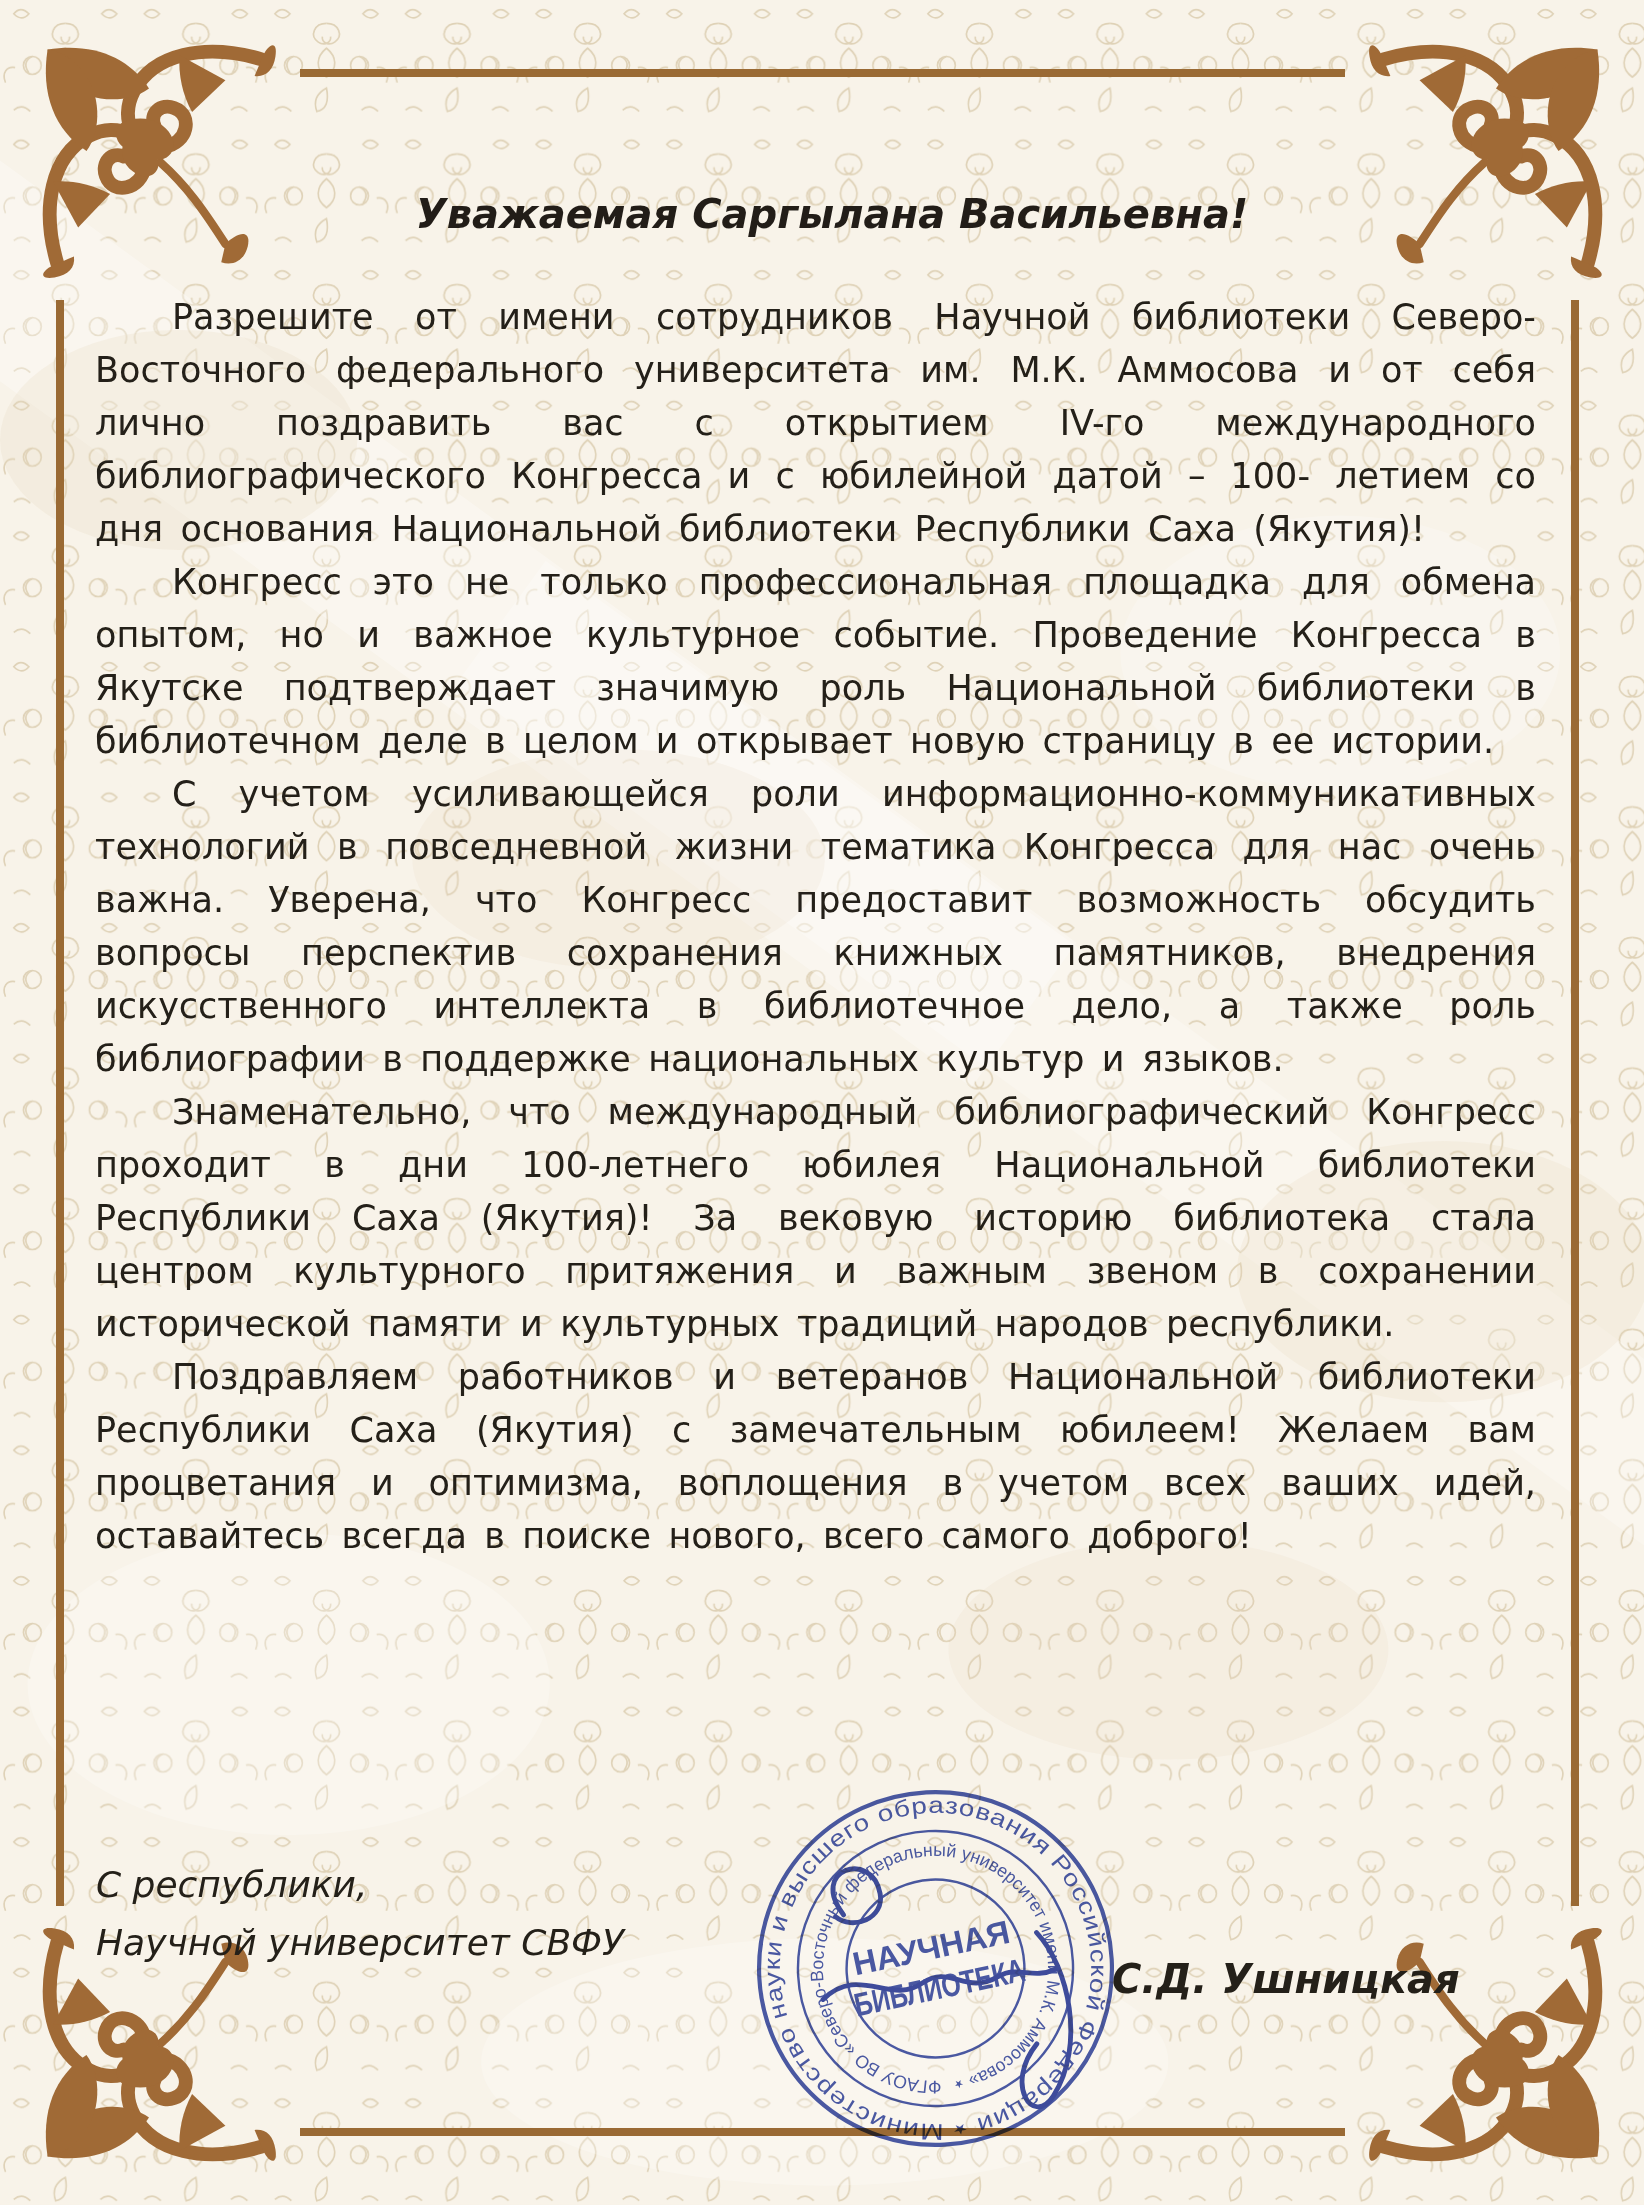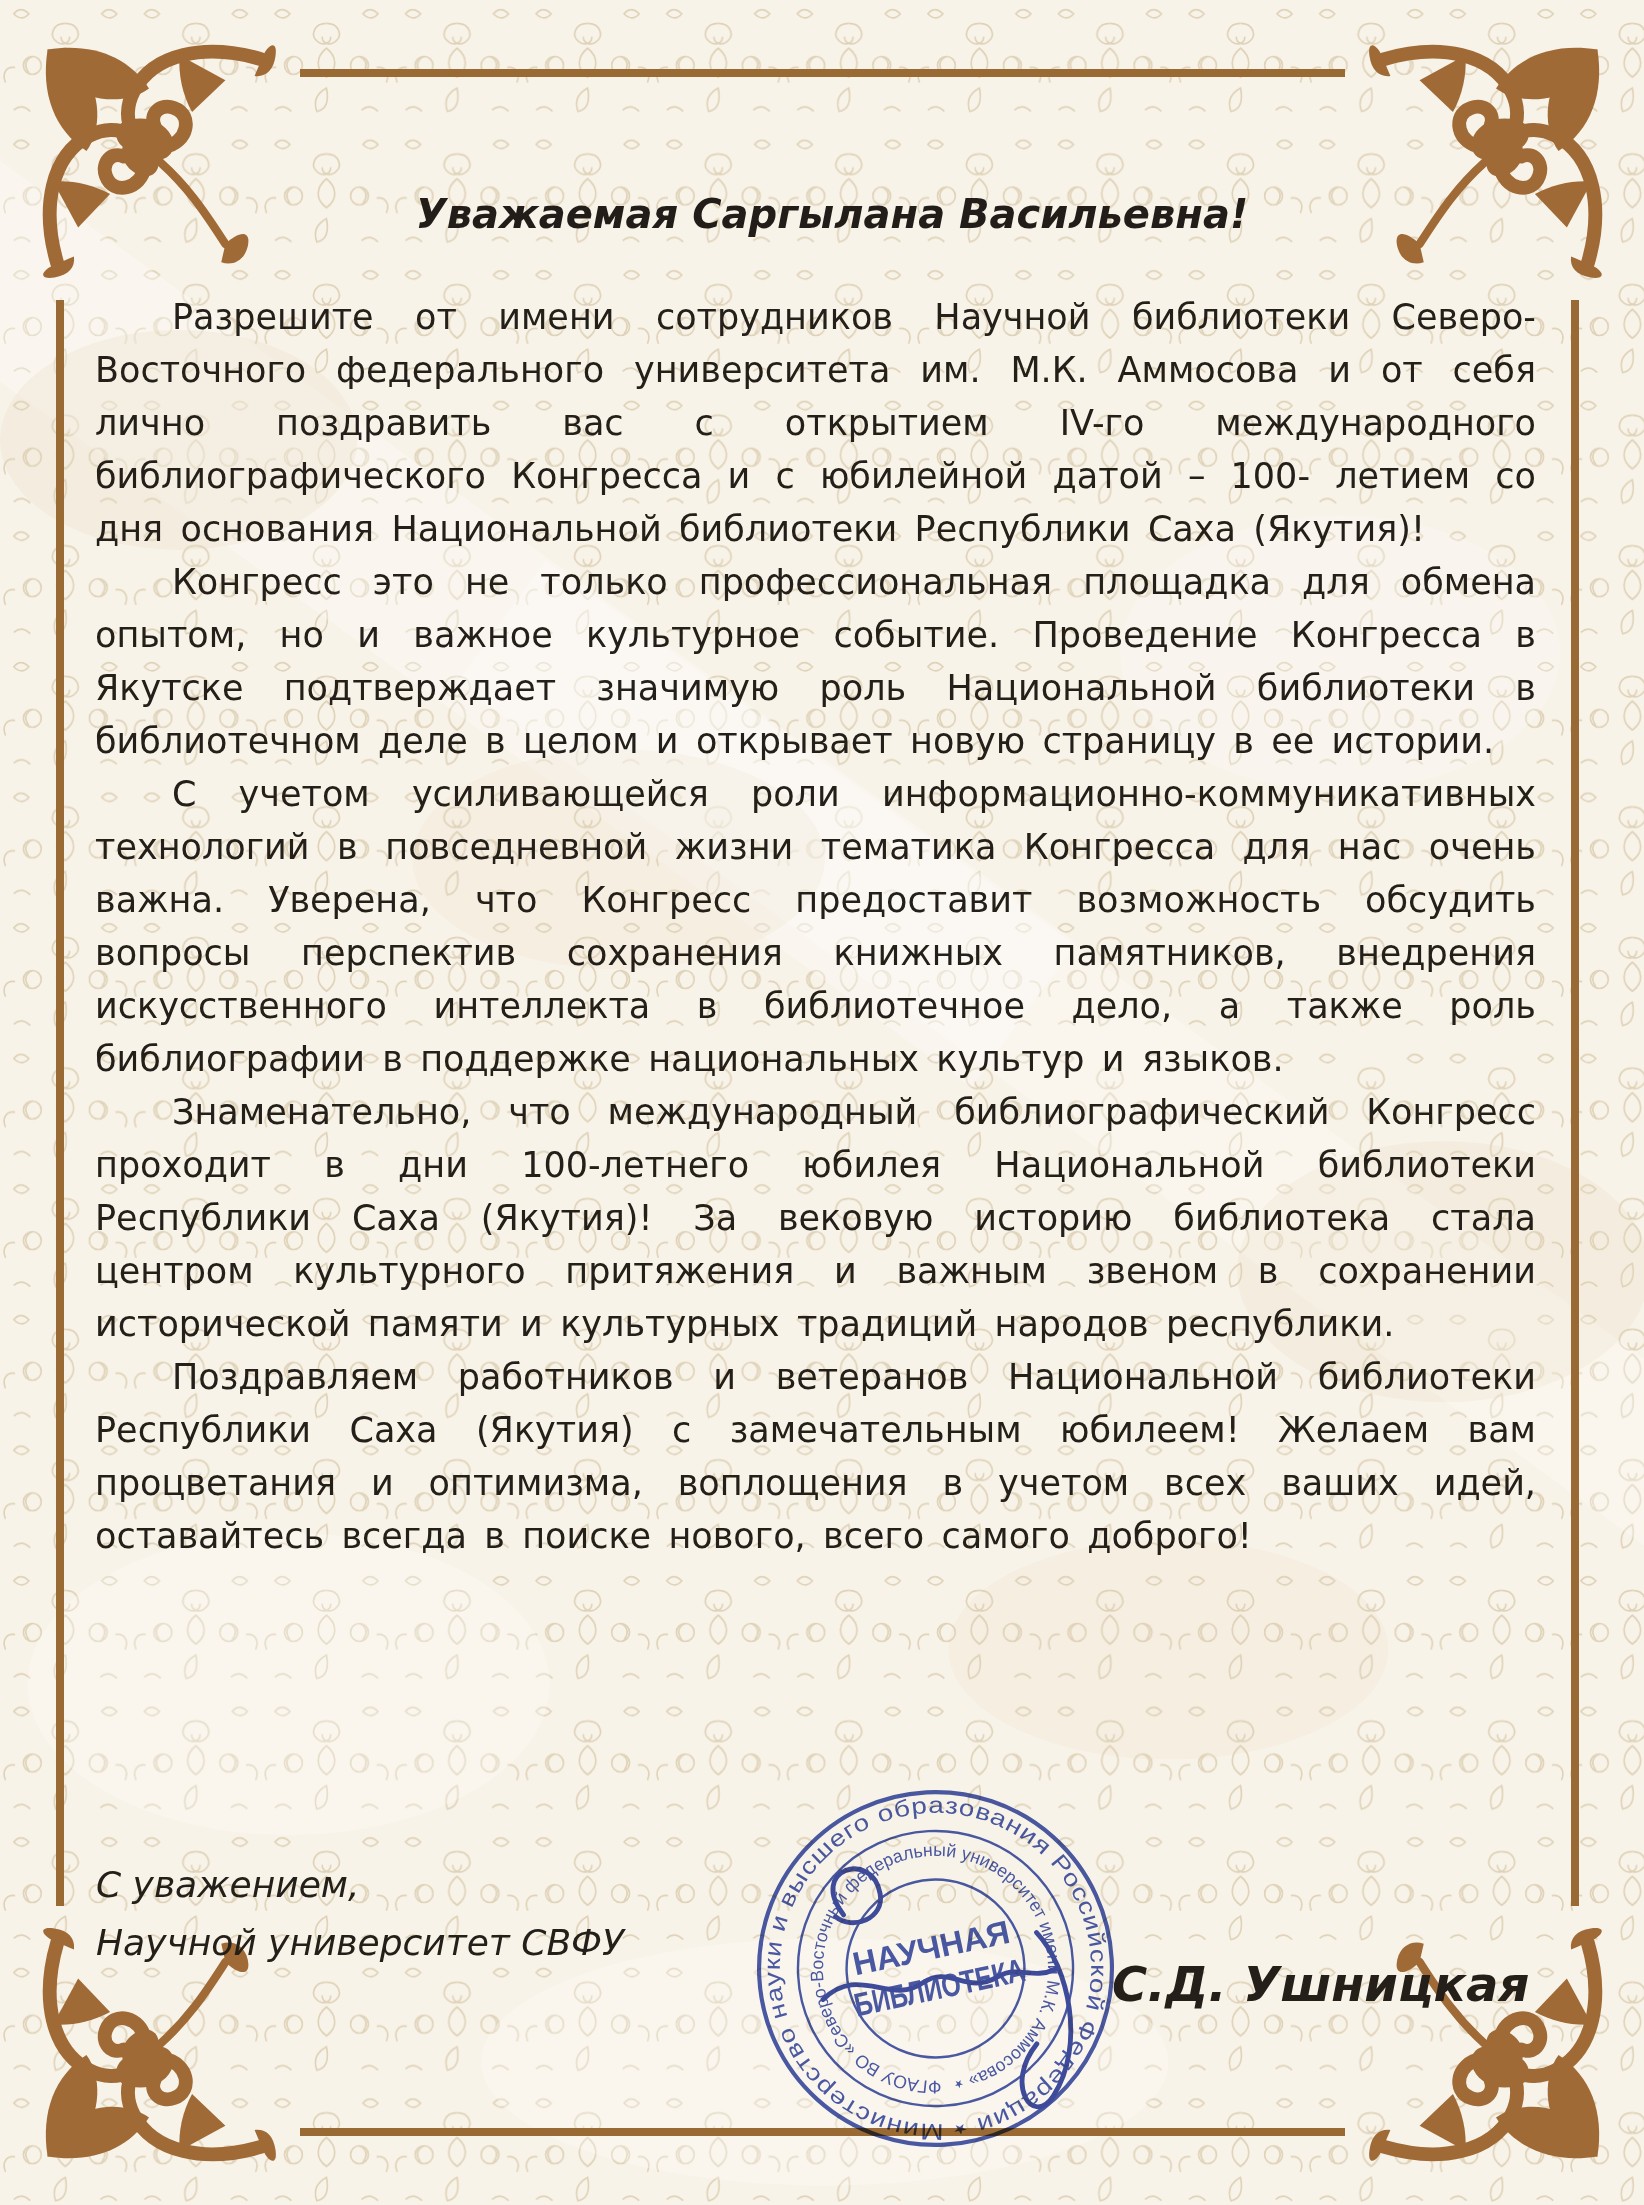--- a/index.html
+++ b/index.html
@@ -37,21 +37,21 @@
     font-size:35px;line-height:53px;
     text-align:justify;word-spacing:6.2px;
   }
   .body-text p{margin:0;text-indent:77px;}
   .closing{
     position:absolute;left:96px;top:1856px;
     color:#242019;font-size:36px;font-style:italic;line-height:58px;
   }
   .signer{
     position:absolute;left:1112px;top:1956px;
-    color:#242019;font-size:48px;font-style:italic;font-weight:600;
+    color:#242019;font-size:40px;font-style:italic;font-weight:600;
   }
   
   .stamp{
     position:absolute;left:741px;top:1774px;width:389px;height:389px;
     mix-blend-mode:multiply;opacity:.92;
     transform:rotate(-3deg);
   }
   .stamp text{font-family:"Liberation Sans",sans-serif;}
 </style>
 </head>
@@ -139,21 +139,21 @@
 
   <div class="body-text">
     <p>Разрешите от имени сотрудников Научной библиотеки Северо-Восточного федерального университета им. М.К. Аммосова и от себя лично поздравить вас с открытием IV-го международного библиографического Конгресса и с юбилейной датой – 100- летием со дня основания Национальной библиотеки Республики Саха (Якутия)!</p>
     <p>Конгресс это не только профессиональная площадка для обмена опытом, но и важное культурное событие. Проведение Конгресса в Якутске подтверждает значимую роль Национальной библиотеки в библиотечном деле в целом и открывает новую страницу в ее истории.</p>
     <p>С учетом усиливающейся роли информационно-коммуникативных технологий в повседневной жизни тематика Конгресса для нас очень важна.  Уверена, что Конгресс предоставит возможность  обсудить вопросы перспектив сохранения книжных памятников, внедрения искусственного интеллекта в библиотечное дело, а также роль библиографии в поддержке национальных культур и языков.</p>
     <p>Знаменательно,  что международный библиографический Конгресс проходит в дни  100-летнего юбилея Национальной библиотеки Республики Саха (Якутия)! За вековую историю библиотека стала центром культурного притяжения и важным звеном в сохранении исторической памяти и культурных традиций народов республики.</p>
     <p>Поздравляем работников и ветеранов Национальной библиотеки Республики Саха (Якутия) с замечательным юбилеем! Желаем вам процветания и оптимизма, воплощения в учетом всех ваших идей, оставайтесь всегда в поиске нового,  всего самого доброго!</p>
   </div>
 
   <div class="closing">
-    <div>С уважением,</div>
+    <div>С республики,</div>
     <div>Научной университет СВФУ</div>
   </div>
 
   <div class="signer">С.Д. Ушницкая</div>
 
   <svg class="stamp" viewBox="0 0 560 560">
     <g stroke="#3b4da6" fill="none">
       <circle cx="280" cy="280" r="254" stroke-width="6"></circle>
       <circle cx="280" cy="280" r="198" stroke-width="3.5"></circle>
       <circle cx="280" cy="280" r="128" stroke-width="3.5"></circle>

